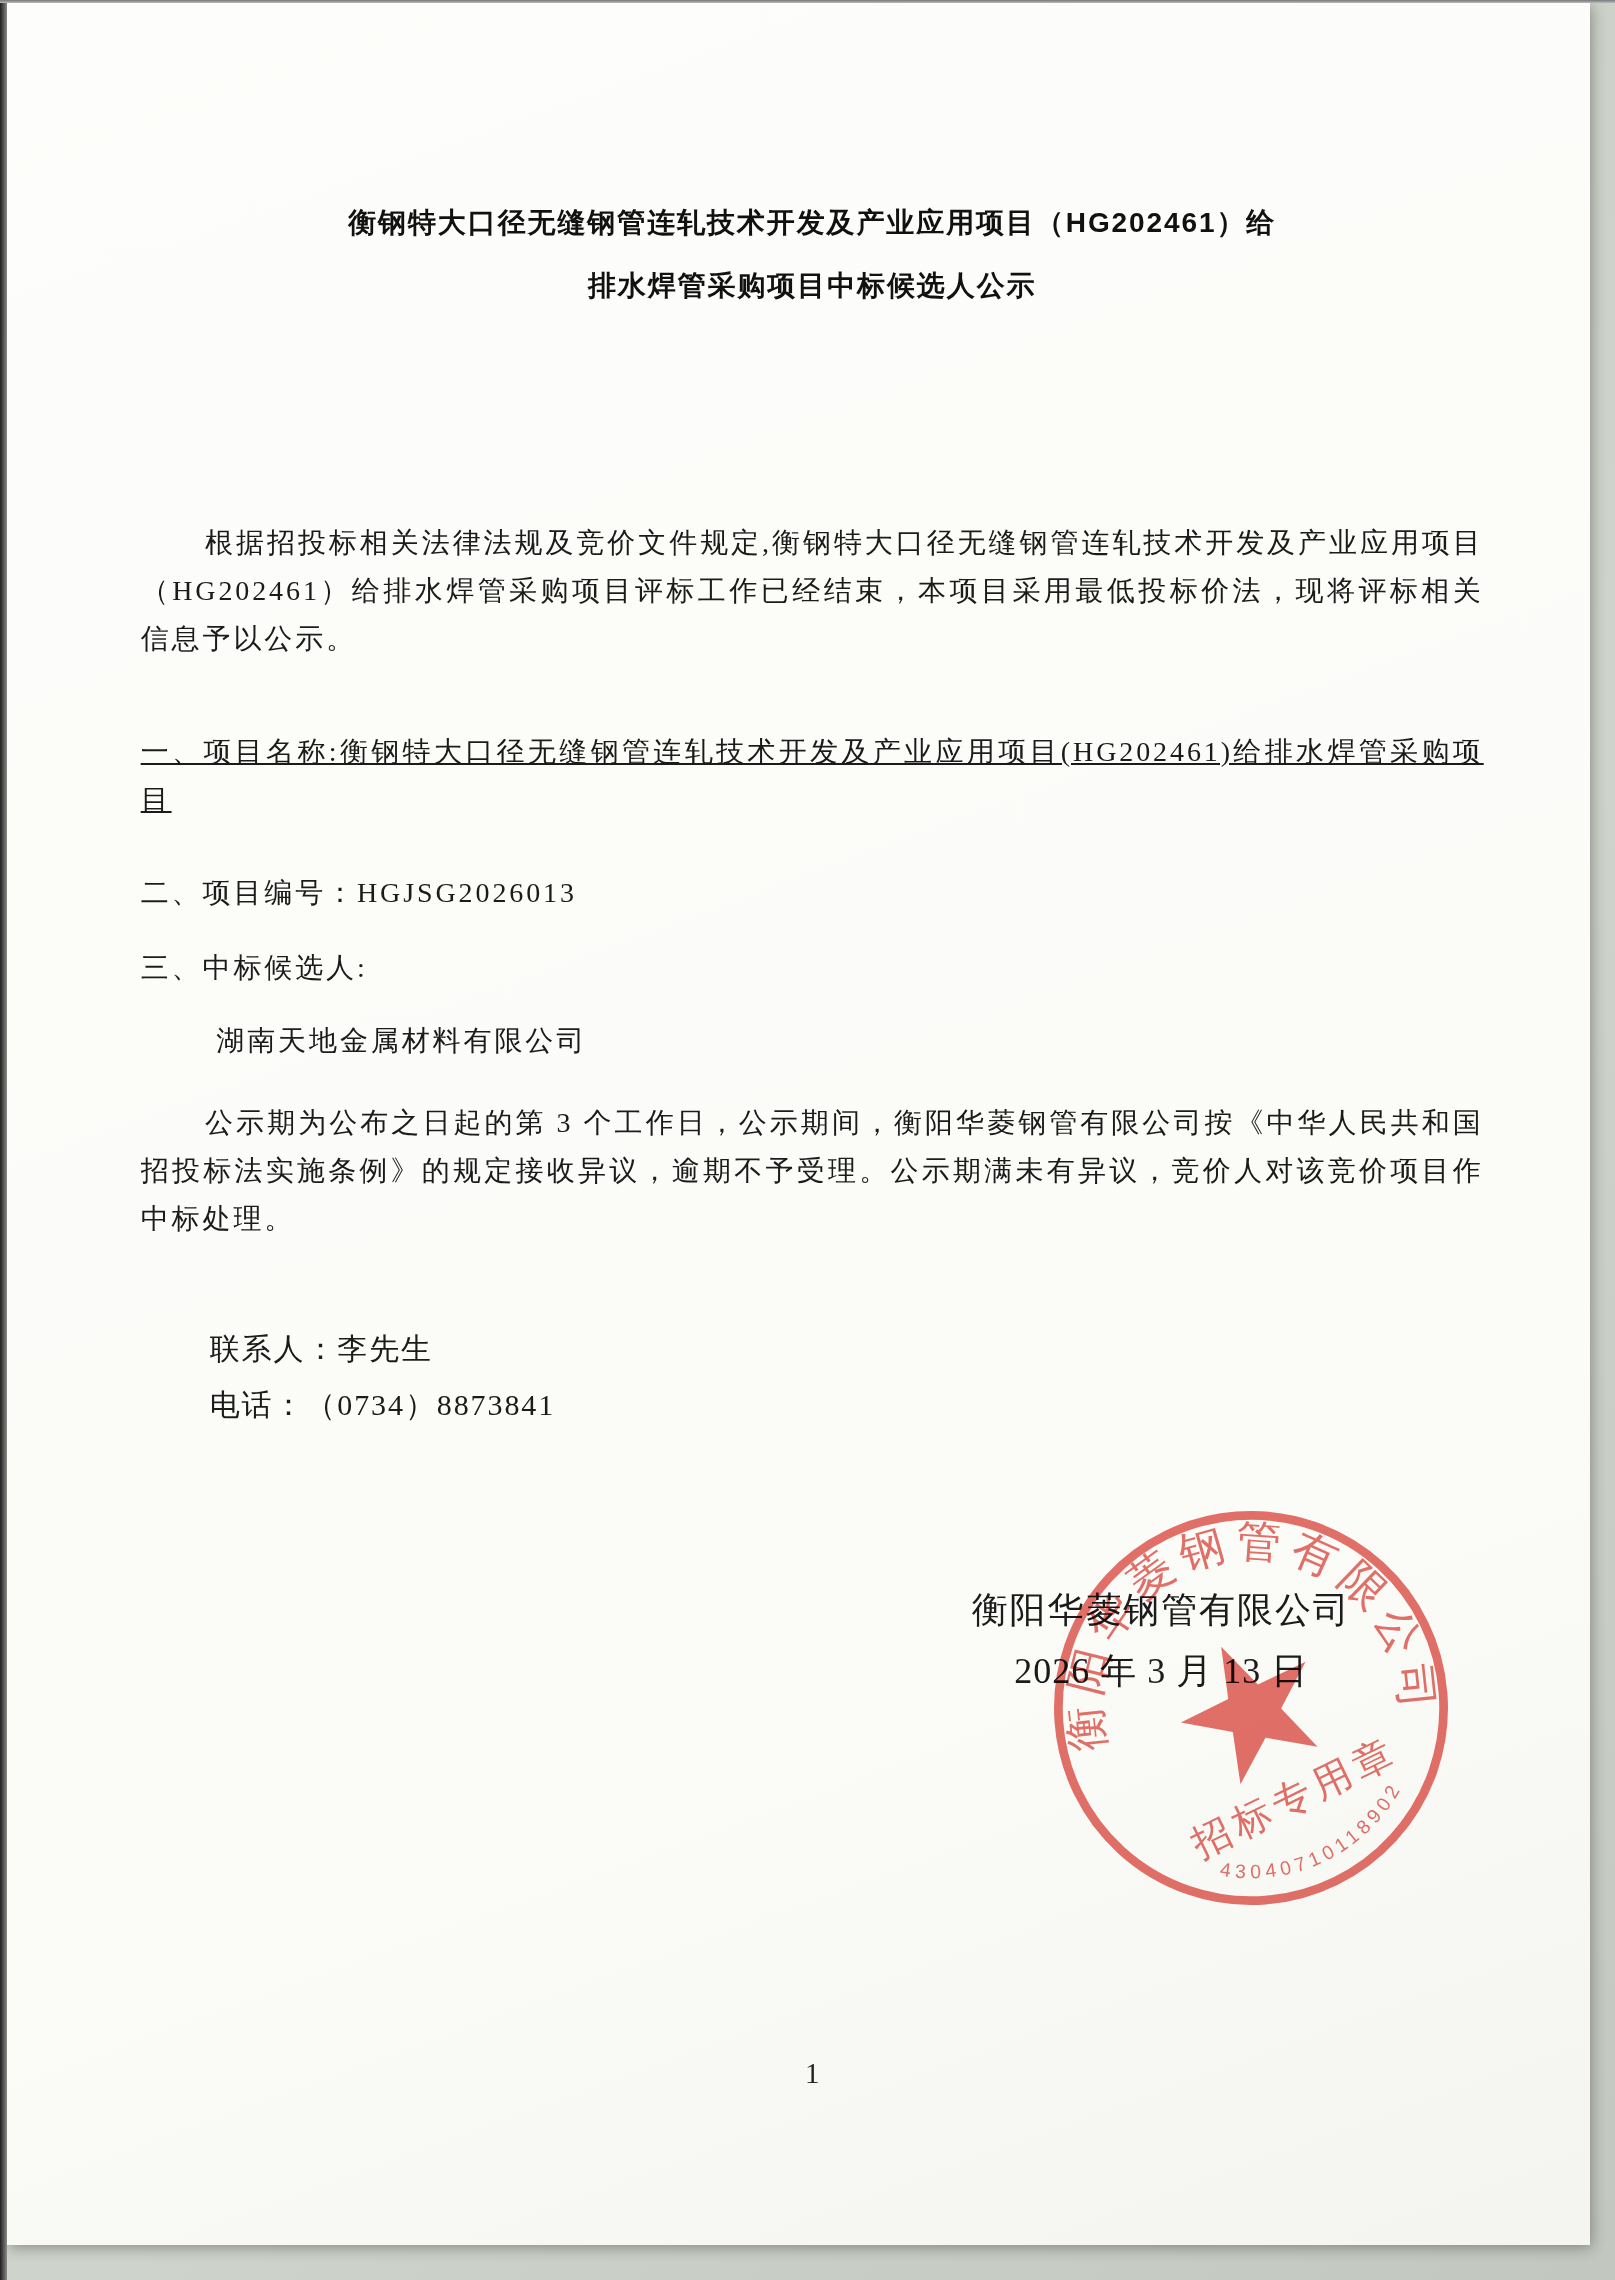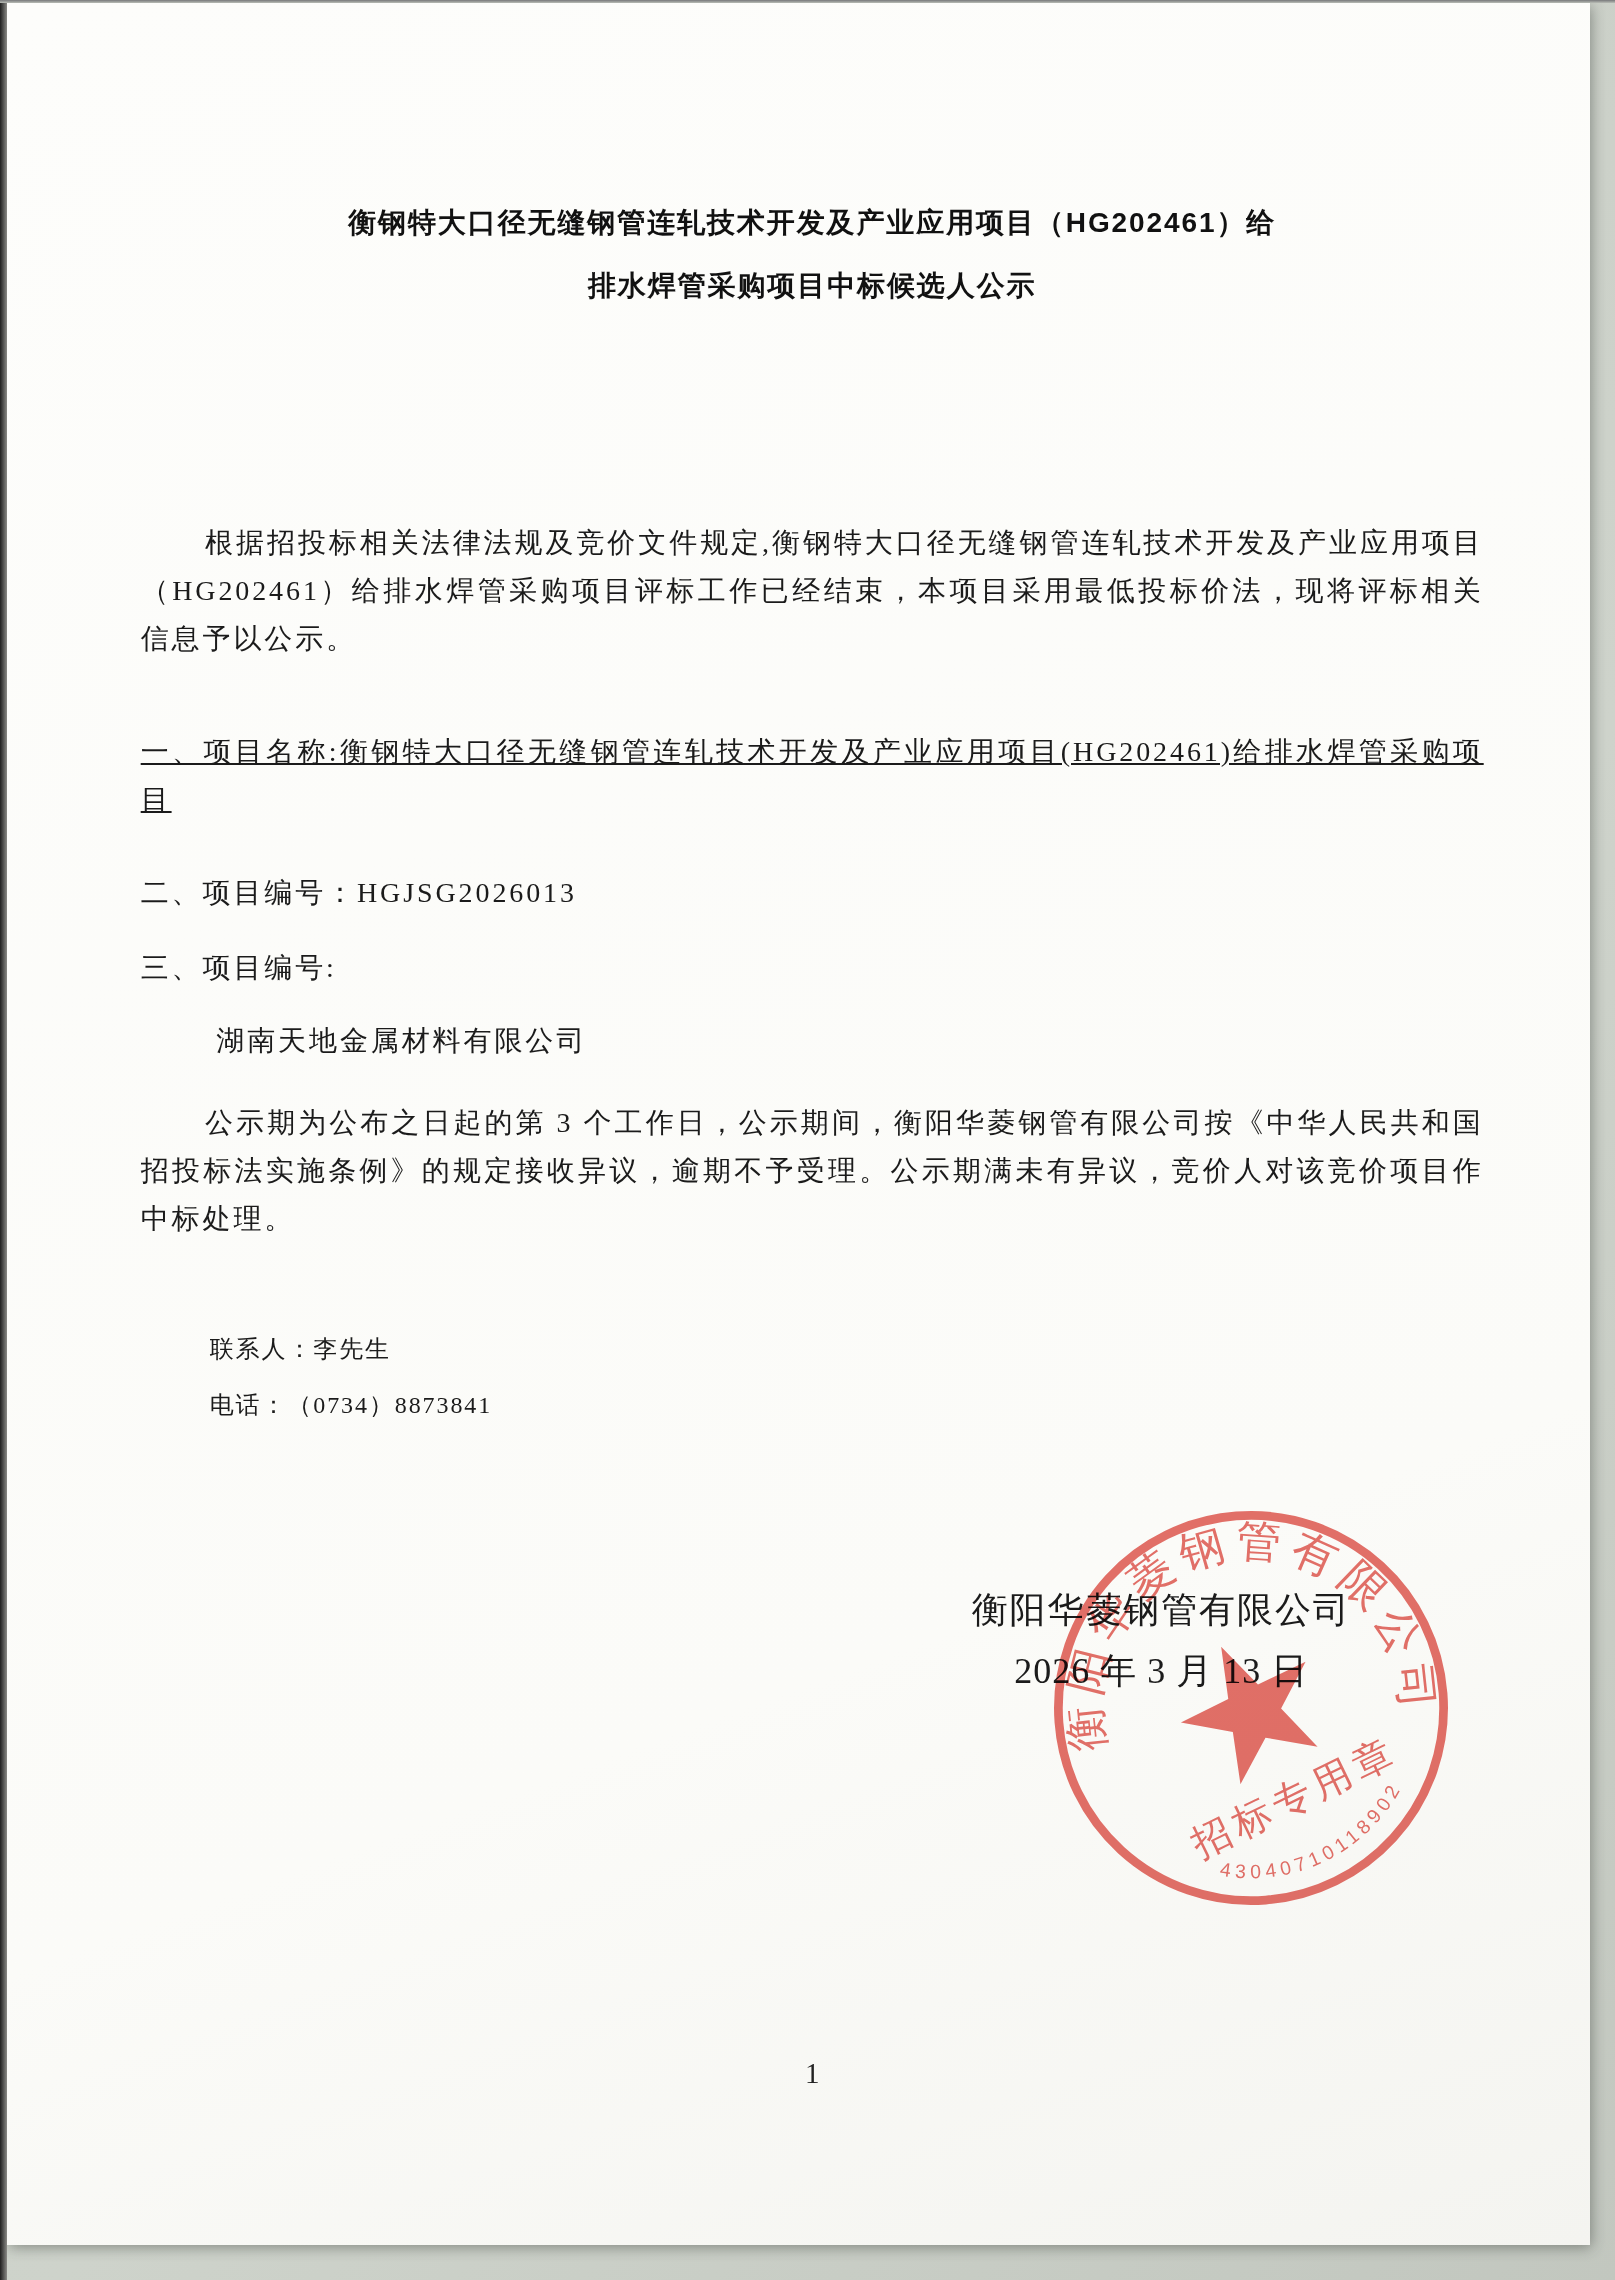--- a/index.html
+++ b/index.html
@@ -49,21 +49,21 @@
     color:#1b1b1b;
   }
   .p-intro   { position:absolute; left:0; top:488px;  width:100%; text-indent:2.3em; }
   .p-item1   { position:absolute; left:0; top:697px;  width:100%;text-decoration:underline; }
   .p-item2   { position:absolute; left:0; top:838px;  width:100%; }
   .p-item3   { position:absolute; left:0; top:913px;  width:100%; }
   .p-winner  { position:absolute; left:0; top:986px; width:100%; padding-left:2.7em; box-sizing:border-box; }
   .p-notice  { position:absolute; left:0; top:1068px; width:100%; text-indent:2.3em; }
   .contact {
     position:absolute; left:69px; top:1318px; width:1153px;
-    font-size:24px; line-height:56px; letter-spacing:1.9px; color:#1b1b1b;
+    font-size:30px; line-height:56px; letter-spacing:1.9px; color:#1b1b1b;
   }
   .contact-row { white-space:nowrap; }
   .contact-email { display:inline-block; margin-left:144px; letter-spacing:1px; }
   .signature {
     position:absolute; left:819px; top:1577px; width:403px;
     text-align:center; color:#1b1b1b;
     font-size:36px; line-height:61px; letter-spacing:1.9px;
   }
   .signature .sig-date { letter-spacing:1px; }
   .page-number {
@@ -95,21 +95,21 @@
         <div>衡钢特大口径无缝钢管连轧技术开发及产业应用项目（HG202461）给</div>
         <div>排水焊管采购项目中标候选人公示</div>
       </div>
 
       <p class="body-text p-intro">根据招投标相关法律法规及竞价文件规定,衡钢特大口径无缝钢管连轧技术开发及产业应用项目（HG202461）给排水焊管采购项目评标工作已经结束，本项目采用最低投标价法，现将评标相关信息予以公示。</p>
 
       <p class="body-text p-item1">一、项目名称:衡钢特大口径无缝钢管连轧技术开发及产业应用项目(HG202461)给排水焊管采购项目</p>
 
       <p class="body-text p-item2">二、项目编号：HGJSG2026013</p>
 
-      <p class="body-text p-item3">三、项目编号:</p>
+      <p class="body-text p-item3">三、中标候选人:</p>
 
       <p class="body-text p-winner">湖南天地金属材料有限公司</p>
 
       <p class="body-text p-notice">公示期为公布之日起的第 3 个工作日，公示期间，衡阳华菱钢管有限公司按《中华人民共和国招投标法实施条例》的规定接收异议，逾期不予受理。公示期满未有异议，竞价人对该竞价项目作中标处理。</p>
 
       <div class="contact">
         <div class="contact-row">联系人：李先生</div>
         <div class="contact-row">电话：（0734）8873841</div>
       </div>
 

